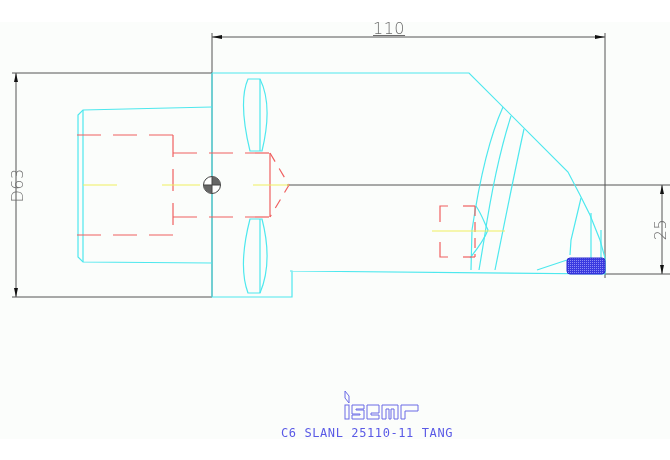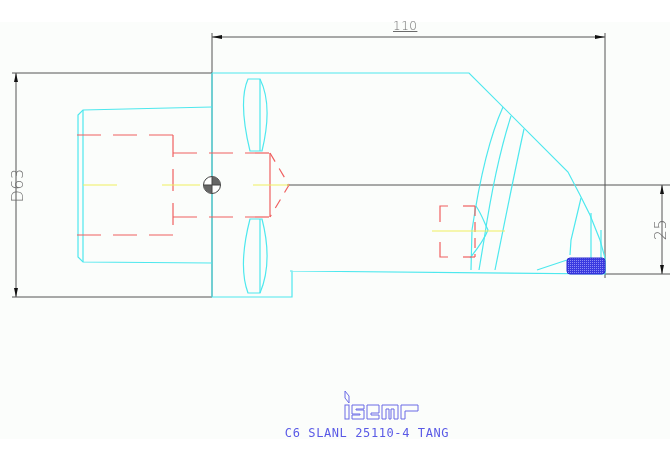--- a/index.html
+++ b/index.html
@@ -9,21 +9,21 @@
     font-family: "DejaVu Sans", sans-serif;
     position: relative;
   }
   .top-strip { position: absolute; left: 0; top: 0; width: 670px; height: 22px; background: #ffffff; }
   .bottom-strip { position: absolute; left: 0; top: 439px; width: 670px; height: 21px; background: #ffffff; }
   svg#drawing { position: absolute; left: 0; top: 0; }
   .dimtext {
     position: absolute; color: #6c6c6c; font-family: "DejaVu Sans", sans-serif;
     font-weight: 300; letter-spacing: 0.5px;
   }
-  #dim-110 { left: 393px; top: 19px; font-size: 12px; text-decoration: underline; }
+  #dim-110 { left: 373px; top: 19px; font-size: 16px; text-decoration: underline; }
   #dim-d63 { left: -3px; top: 176px; font-size: 16px; transform: rotate(-90deg); transform-origin: center; width: 40px; text-align: center; }
   #dim-25 { left: 640px; top: 220px; font-size: 16px; transform: rotate(-90deg); width: 40px; text-align: center; }
   #part-label {
     position: absolute; left: 262px; top: 426px; width: 210px; text-align: center;
     font-family: "DejaVu Sans Mono", monospace; font-size: 12px; color: #5a5ae6; letter-spacing: 0.6px;
   }
 </style>
 </head>
 <body>
 
@@ -125,13 +125,13 @@
     <path d="M352,405 L364,405 L364,409 L356,409 L356,410 L364,410 L364,419 L352,419 L352,415 L360,415 L360,414 L352,414 Z"></path>
     <path d="M367,405 L379,405 L379,413 L371,413 L371,415 L379,415 L379,419 L367,419 Z"></path>
     <path d="M382,405 L398,405 L398,419 L394,419 L394,409 L391,409 L391,419 L389,419 L389,409 L386,409 L386,419 L382,419 Z"></path>
     <path d="M401,405 L418,405 L418,411 L405,411 L405,419 L401,419 Z"></path>
   </g>
 </svg>
 
 <div class="dimtext" id="dim-110">110</div>
 <div class="dimtext" id="dim-d63">D63</div>
 <div class="dimtext" id="dim-25">25</div>
-<div id="part-label">C6 SLANL 25110-4 TANG</div>
+<div id="part-label">C6 SLANL 25110-11 TANG</div>
 
 </body></html>

